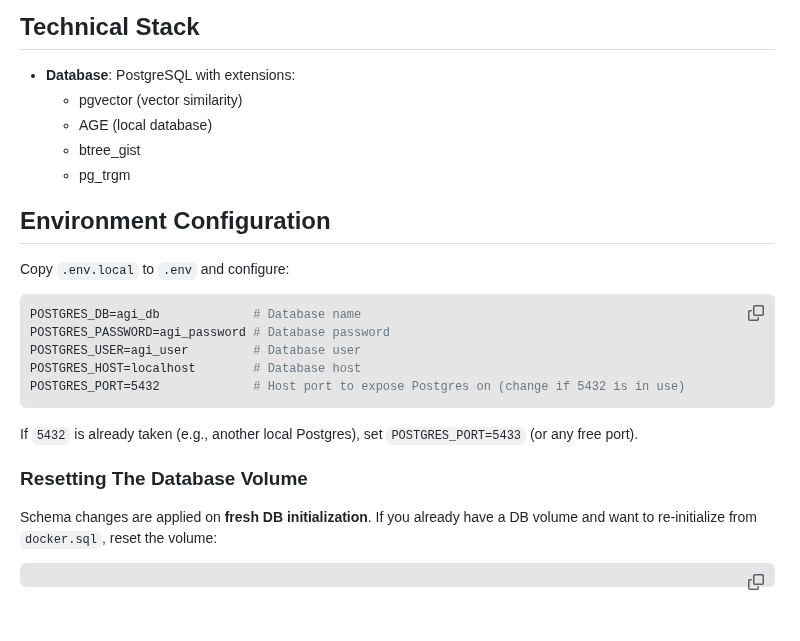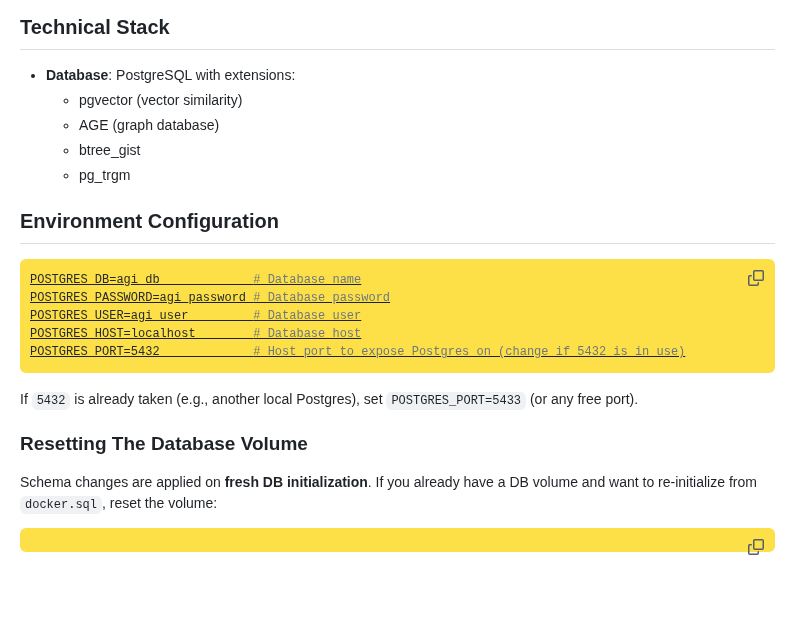--- a/index.html
+++ b/index.html
@@ -9,21 +9,21 @@
     font-family: "Liberation Sans", "DejaVu Sans", sans-serif;
     font-size: 14px;
     line-height: 1.5;
     color: #1f2328;
   }
   .markdown-body {
     width: 800px;
     padding: 12px 25px 17px 20px;
   }
   h2 {
-    font-size: 20px;
+    font-size: 24px;
     line-height: 30px;
     font-weight: 700;
     margin: 20px 0 15px 0;
     padding-bottom: 7px;
     border-bottom: 1px solid #d8dee4;
     color: #1f2328;
   }
   h2.first { margin-top: 0; }
   h3 {
     font-size: 19px;
@@ -39,25 +39,24 @@
     padding-left: 26px;
   }
   ul.sub-list {
     list-style-type: circle;
     margin: 4px 0 0 0;
     padding-left: 33px;
   }
   ul.sub-list li { margin-top: 4px; margin-bottom: 0; }
   .codeblock {
     position: relative;
-    background: #fde047;
+    background: #e5e5e5;
     border-radius: 6px;
     padding: 12px 10px;
     margin: 0 0 16px 0;
-    text-decoration: underline;
   }
   .codeblock .line {
     font-family: "Liberation Mono", "DejaVu Sans Mono", monospace;
     font-size: 12px;
     line-height: 18px;
     white-space: pre;
     color: #24292f;
   }
   .codeblock .comment { color: #6e7781; }
   .copy-btn {
@@ -90,29 +89,30 @@
 
 <div class="markdown-body">
 
   <h2 class="first">Technical Stack</h2>
 
   <ul class="top-list">
     <li>
       <strong>Database</strong><span>: PostgreSQL with extensions:</span>
       <ul class="sub-list">
         <li>pgvector (vector similarity)</li>
-        <li>AGE (graph database)</li>
+        <li>AGE (local database)</li>
         <li>btree_gist</li>
         <li>pg_trgm</li>
       </ul>
     </li>
   </ul>
 
   <h2>Environment Configuration</h2>
 
+  <p><span>Copy </span><code class="inline">.env.local</code><span> to </span><code class="inline">.env</code><span> and configure:</span></p>
 
   <div class="codeblock">
     <button class="copy-btn" aria-label="Copy">
       <svg width="16" height="16" viewBox="0 0 16 16" aria-hidden="true">
           <path d="M0 6.75C0 5.784.784 5 1.75 5h1.5a.75.75 0 0 1 0 1.5h-1.5a.25.25 0 0 0-.25.25v7.5c0 .138.112.25.25.25h7.5a.25.25 0 0 0 .25-.25v-1.5a.75.75 0 0 1 1.5 0v1.5A1.75 1.75 0 0 1 9.25 16h-7.5A1.75 1.75 0 0 1 0 14.25Z"></path>
           <path d="M5 1.75C5 .784 5.784 0 6.75 0h7.5C15.216 0 16 .784 16 1.75v7.5A1.75 1.75 0 0 1 14.25 11h-7.5A1.75 1.75 0 0 1 5 9.25Zm1.75-.25a.25.25 0 0 0-.25.25v7.5c0 .138.112.25.25.25h7.5a.25.25 0 0 0 .25-.25v-7.5a.25.25 0 0 0-.25-.25Z"></path>
         </svg>
     </button>
     <div class="line"><span>POSTGRES_DB=agi_db             </span><span class="comment"># Database name</span></div>
     <div class="line"><span>POSTGRES_PASSWORD=agi_password </span><span class="comment"># Database password</span></div>

